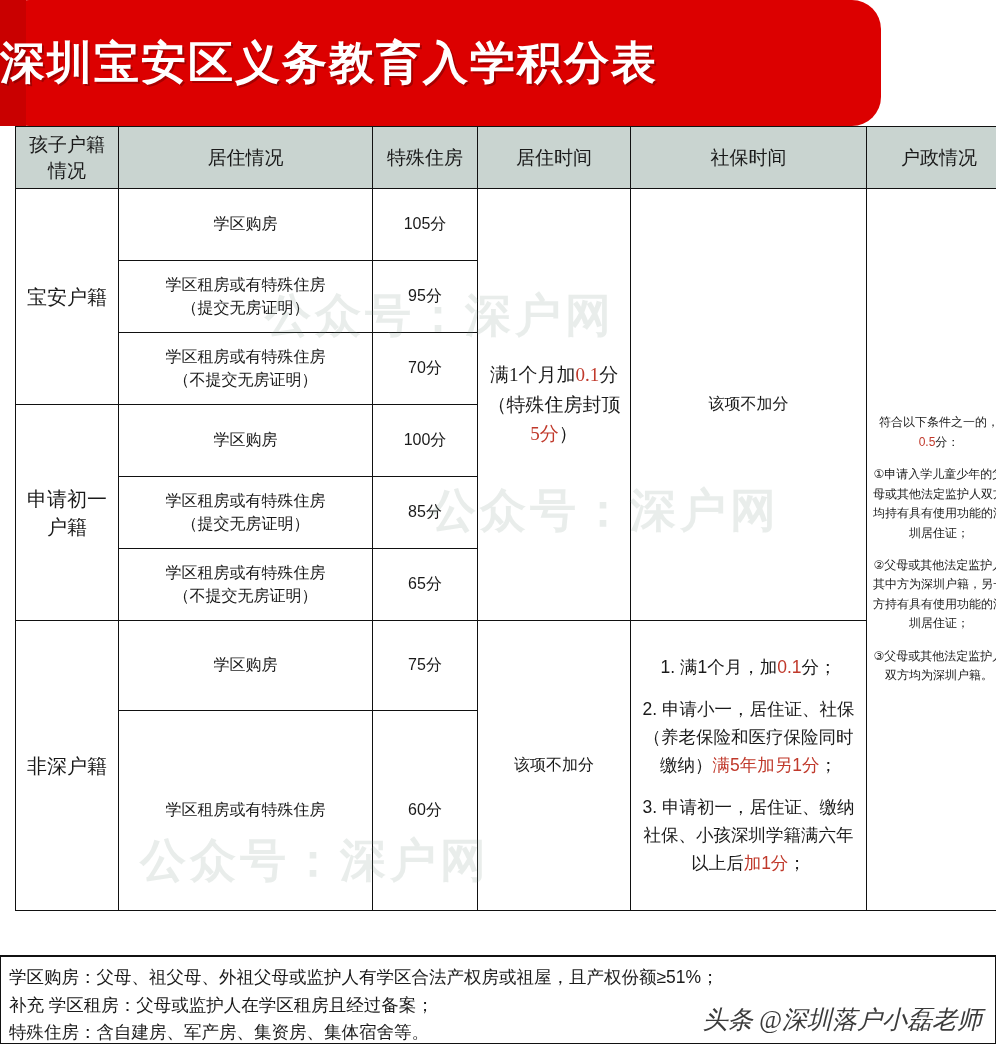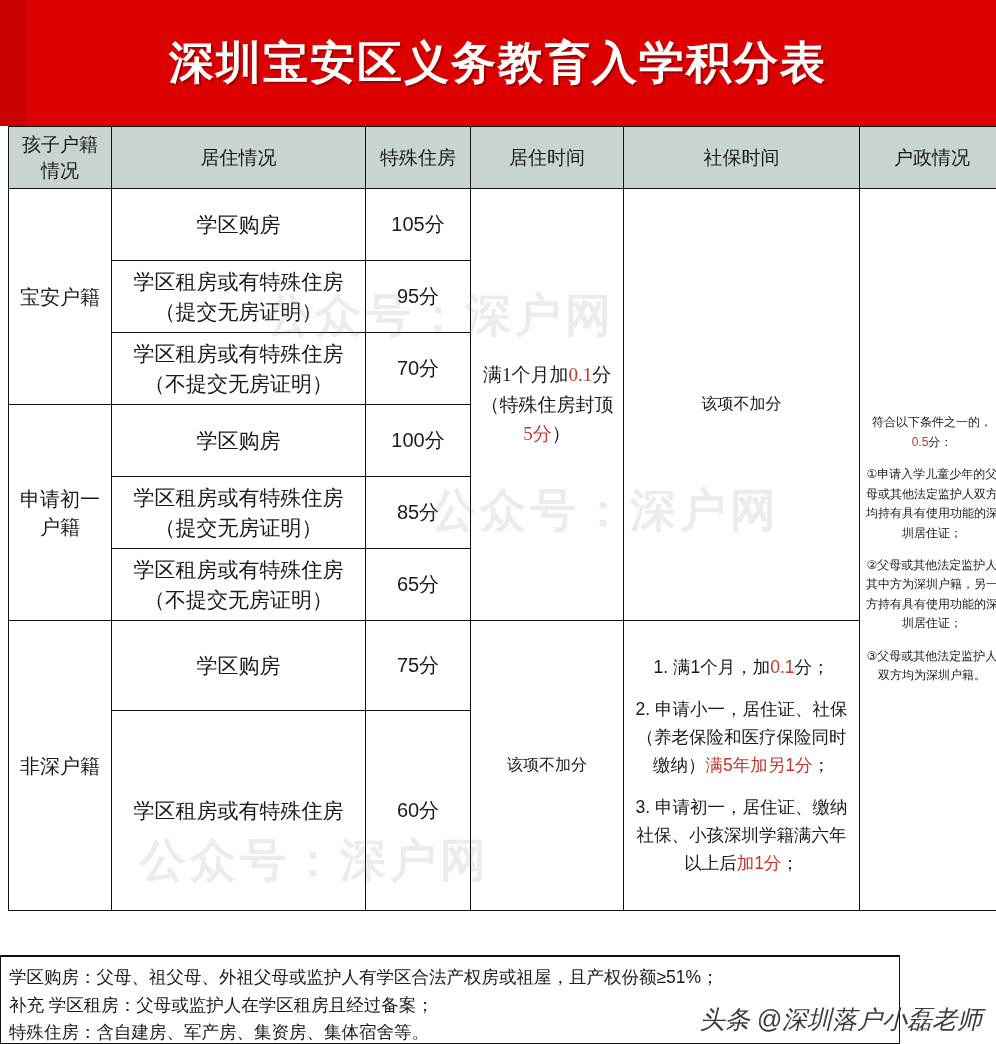--- a/index.html
+++ b/index.html
@@ -11,45 +11,45 @@
     width: 996px; height: 1044px;
     font-family: "Liberation Sans", "DejaVu Sans", sans-serif;
     overflow: hidden;
     position: relative;
   }
 
   
   .banner {
     position: absolute;
     left: 0; top: 0;
-    width: 996px; height: 126px;
+    width: 881px; height: 126px;
     background: #dc0000;
     display: flex;
     align-items: center;
-    justify-content: center;
+    border-radius: 29px;
   }
   .banner-edge-l {
     position: absolute; left: 0; top: 0;
     width: 26px; height: 126px;
     background: #c90000;
   }
   .banner-title {
     position: relative;
     font-size: 45px;
     font-weight: bold;
     color: #ffffff;
     letter-spacing: 2px;
     text-shadow: 2px 2px 0 rgba(0,0,0,0.25);
     white-space: nowrap;
   }
 
   
   .table-wrap {
     position: absolute;
-    left: 8px; top: 126px;
+    left: 15px; top: 126px;
     width: 828px;
     height: 918px;
   }
   table.score {
     width: 996px;
     border-collapse: collapse;
     table-layout: fixed;
   }
   table.score td, table.score th {
     border: 1px solid #111111;
@@ -67,39 +67,39 @@
   .col-f { width: 145px; }
 
   thead td {
     background: #c9d4d0;
     font-size: 19px;
     height: 62px;
     line-height: 1.35;
   }
 
   .cell-household { font-size: 20px; line-height: 1.4; }
-  .cell-housing   { font-size: 21px; line-height: 1.42; }
-  .cell-score     { font-size: 20px; }
+  .cell-housing   { font-size: 16px; line-height: 1.42; }
+  .cell-score     { font-size: 16px; }
   .cell-live      { font-size: 19px; line-height: 1.55; text-align: left; padding-left: 10px; font-family: Liberation Serif, serif; }
   .cell-social    { font-size: 16px; line-height: 1.55; }
   .cell-social-list { font-size: 17.5px; line-height: 1.62; text-align: left; padding-left: 9px; padding-right: 6px; }
   .cell-policy    { font-size: 12px; line-height: 1.62; text-align: left; vertical-align: middle; padding-left: 8px; padding-right: 4px; }
 
   .r { color: #c0392b; }
   .blk { display: block; }
   .gap { height: 13px; }
 
   .row-h { height: 72px; }
   .row-h2 { height: 90px; }
 
   
   .footnote {
     position: absolute;
     left: 0; top: 955px;
-    width: 900px;
+    width: 996px;
     height: 89px;
     border: 1px solid #111111;
     border-top: 2px solid #111111;
     padding: 7px 8px 12px 8px;
     font-size: 17.5px;
     line-height: 1.58;
     color: #1a1a1a;
     background: #ffffff;
   }
   .footnote .fline { white-space: nowrap; }
@@ -117,21 +117,21 @@
   .wm-1 { left: 265px; top: 285px; }
   .wm-2 { left: 430px; top: 480px; }
   .wm-3 { left: 140px; top: 830px; }
 
   .credit {
     position: absolute;
     right: 14px;
     bottom: 8px;
     font-size: 25px;
     color: #2b2b2b;
-    font-family: Liberation Sans, sans-serif;
+    font-family: Liberation Serif, serif;
     font-style: italic;
     white-space: nowrap;
     opacity: 0.92;
   }
 </style>
 </head>
 <body>
 
 <div class="banner">
   <div class="banner-edge-l"></div>

